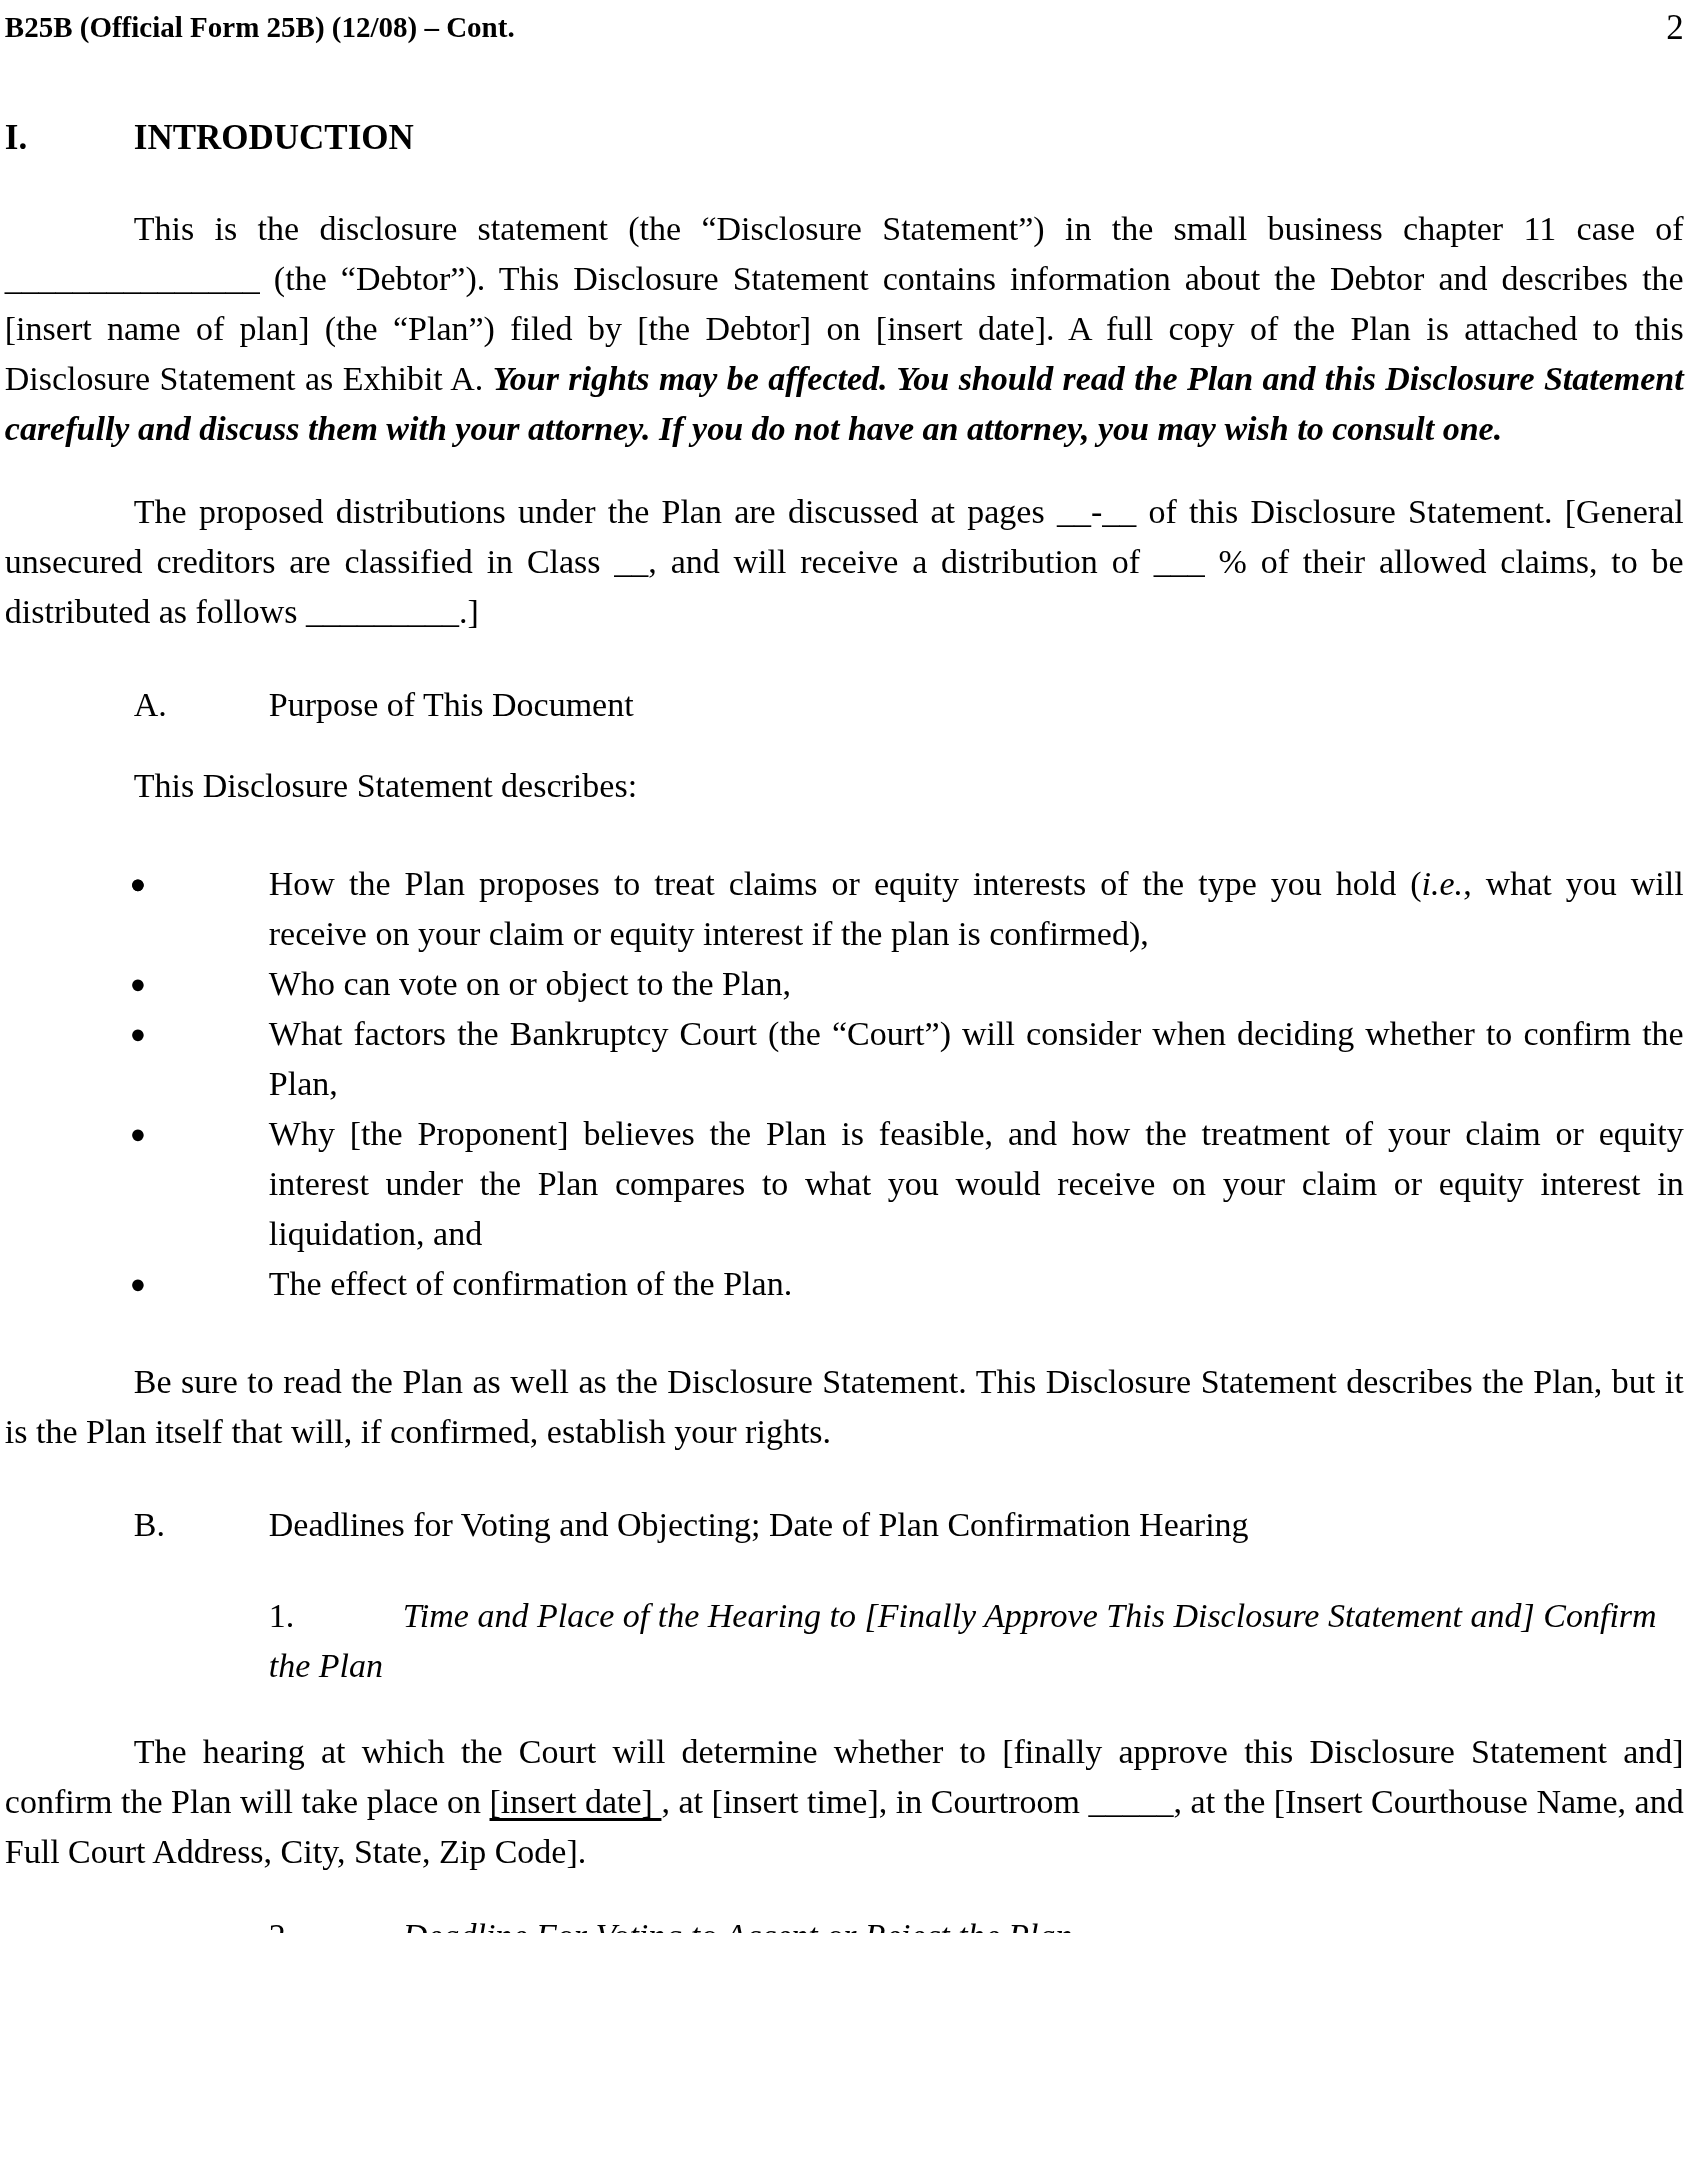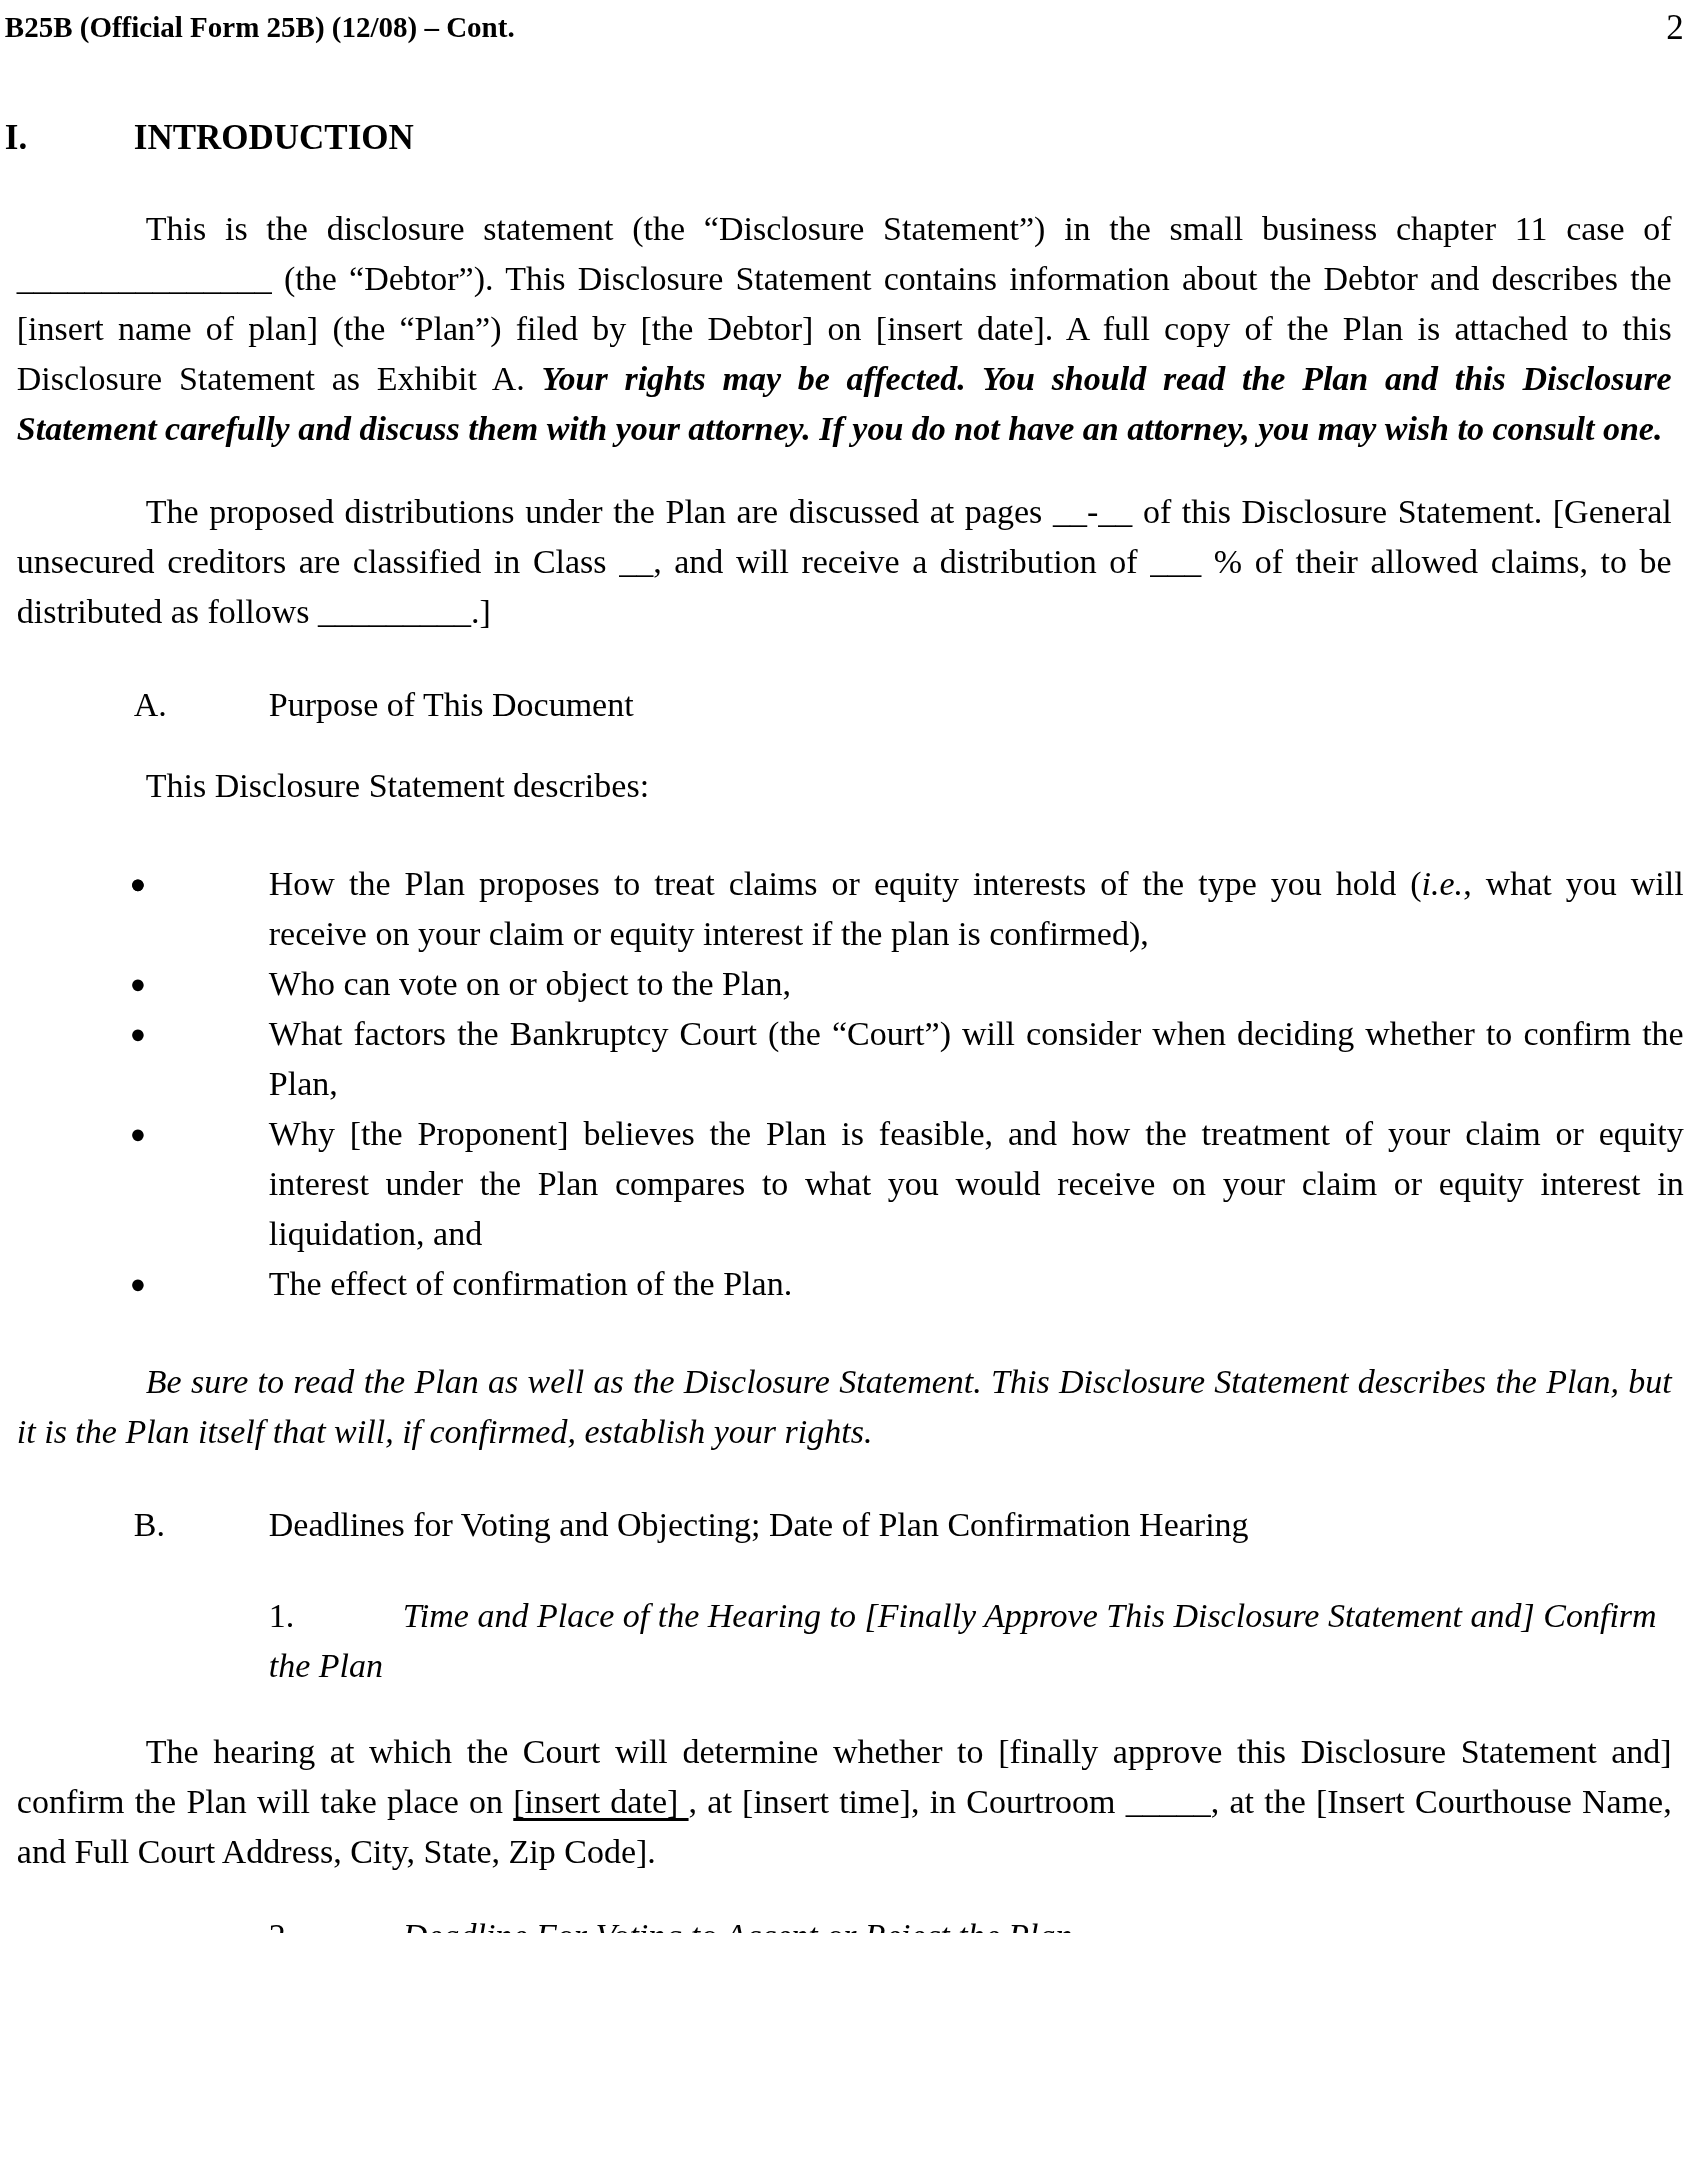--- a/index.html
+++ b/index.html
@@ -38,29 +38,29 @@
 
   .sec-heading {
     margin-top: 67px;
     font-size: 35px;
     font-weight: 700;
     line-height: 50px;
   }
   .sec-heading .num { display: inline-block; width: 129px; }
 
   .para {
-    margin: 12px;
+    margin: 0;
     text-indent: 129px;
     text-align: justify;
     text-align-last: left;
   }
   #p-intro         { margin-top: 41px; }
   #p-distributions { margin-top: 33px; }
   #p-describes     { margin-top: 31px; }
-  #p-be-sure       { margin-top: 48px; font-style: italic; }
+  #p-be-sure       { margin-top: 48px; }
   #p-court         { margin-top: 33px; }
   #p-hearing       { margin-top: 36px; }
 
   .sub-heading {
     margin-top: 43px;
     margin-left: 129px;
     line-height: 50px;
   }
   .sub-heading .num   { display: inline-block; width: 135px; font-weight: 400; }
   .sub-heading .title { font-weight: 400; }

